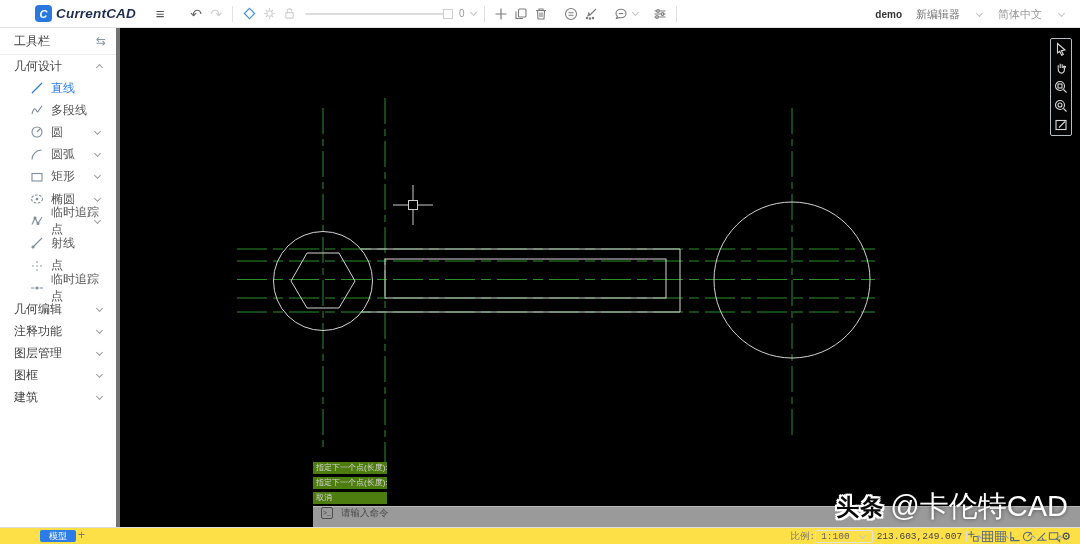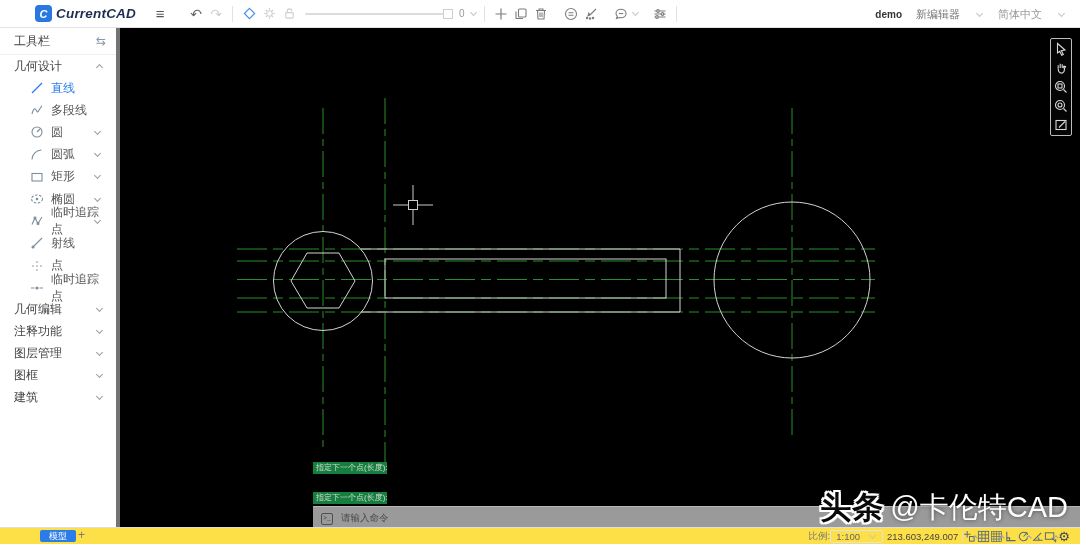--- a/index.html
+++ b/index.html
@@ -52,42 +52,42 @@
   .drawing { position:absolute; left:0; top:0; }
   .gline { stroke:var(--construction,#2a8f2a); stroke-width:1; fill:none; }
   .wline { stroke:var(--drawing,#d4d4d4); stroke-width:1; fill:none; }
   .cursorline { stroke:#cccccc; stroke-width:1; fill:none; }
 
   .float-tools { position:absolute; left:930px; top:10px; width:22px; border:1px solid #b9bec4;
     background:#050505; display:flex; flex-direction:column; align-items:center; padding:3px 0; gap:5px; border-radius:2px; }
   .float-tools .ficon { width:14px; height:14px; color:#d8d8d8; cursor:pointer; }
 
   .cmd-history { position:absolute; left:193px; top:434px; }
-  .cmd-line { width:74px; height:12px; background:#15803d; color:#d6d6d6; font-size:8px;
-    line-height:12px; padding-left:3px; margin-bottom:18px; white-space:nowrap; overflow:hidden; }
+  .cmd-line { width:74px; height:12px; background:#4d7c0f; color:#d6d6d6; font-size:8px;
+    line-height:12px; padding-left:3px; margin-bottom:3px; white-space:nowrap; overflow:hidden; }
 
   .cmd-bar { position:absolute; left:193px; top:478px; right:0; height:24px; background:#9a9a9a;
-    border-top:1px solid #b9b9b9; display:flex; align-items:center; }
+    border-top:1px solid #b9b9b9; display:flex; }
   .cmd-icon { width:12px; height:12px; border:1px solid #4e4e4e; border-radius:2px; margin:0 8px 0 8px;
     font-size:6.5px; color:#3d3d3d; display:flex; align-items:center; justify-content:center; font-family:"Liberation Mono",monospace; }
   .cmd-placeholder { font-size:9.5px; color:#4a4a4a; }
 
   .watermark { position:absolute; right:12px; top:459px; display:flex; align-items:center; z-index:5; }
-  .wm-badge { font-size:31px; font-weight:900; color:#0a0a0a; letter-spacing:1px;
+  .wm-badge { font-size:23px; font-weight:900; color:#0a0a0a; letter-spacing:1px;
     text-shadow:-2px -2px 0 #fff, 2px -2px 0 #fff, -2px 2px 0 #fff, 2px 2px 0 #fff,
                 -2px 0 0 #fff, 2px 0 0 #fff, 0 -2px 0 #fff, 0 2px 0 #fff; }
   .wm-text { font-size:29px; color:#fdfdfd; margin-left:6px; font-weight:400;
     text-shadow:0 0 4px rgba(0,0,0,.55); }
 
   
   .statusbar { height:17px; background:#fde047; border-top:1px solid #ddd; position:relative; }
   .model-tab { position:absolute; left:40px; top:2px; background:var(--accent,#2b7ce9); color:#fff;
     font-size:9px; line-height:12px; padding:0 9px; border-radius:2px; cursor:pointer; }
   .add-tab { position:absolute; left:78px; top:0px; color:#7a7a7a; font-size:12px; cursor:pointer; }
-  .sb-right { position:absolute; right:10px; top:0; height:16px; display:flex; align-items:center; gap:0; }
+  .sb-right { position:absolute; right:10px; top:0; height:16px; display:flex; align-items:center; gap:0;font-family:Liberation Mono, monospace; }
   .scale-label { font-size:9.5px; color:#777; }
   .scale-select { display:flex; align-items:center; gap:8px; border:1px solid #e2e2e2; border-radius:2px;
     height:13px; padding:0 5px; font-size:9.5px; color:#666; cursor:pointer; }
   .coords { font-size:9.5px; color:#444; margin:0 4px;text-align:center; }
   .sb-div { width:1px; height:11px; background:#ddd; }
   .sicon { width:13px; height:13px; color:#5c6b7a; cursor:pointer; }
   .sicon svg { display:block; }
   .caret { width:4px; height:4px; border-right:1px solid #9aa4ae; border-bottom:1px solid #9aa4ae;
     transform:rotate(-135deg); display:inline-block; margin-left:-3px; margin-top:3px; }
   .gear { font-size:13px; color:#3f4750; line-height:13px; cursor:pointer; }

